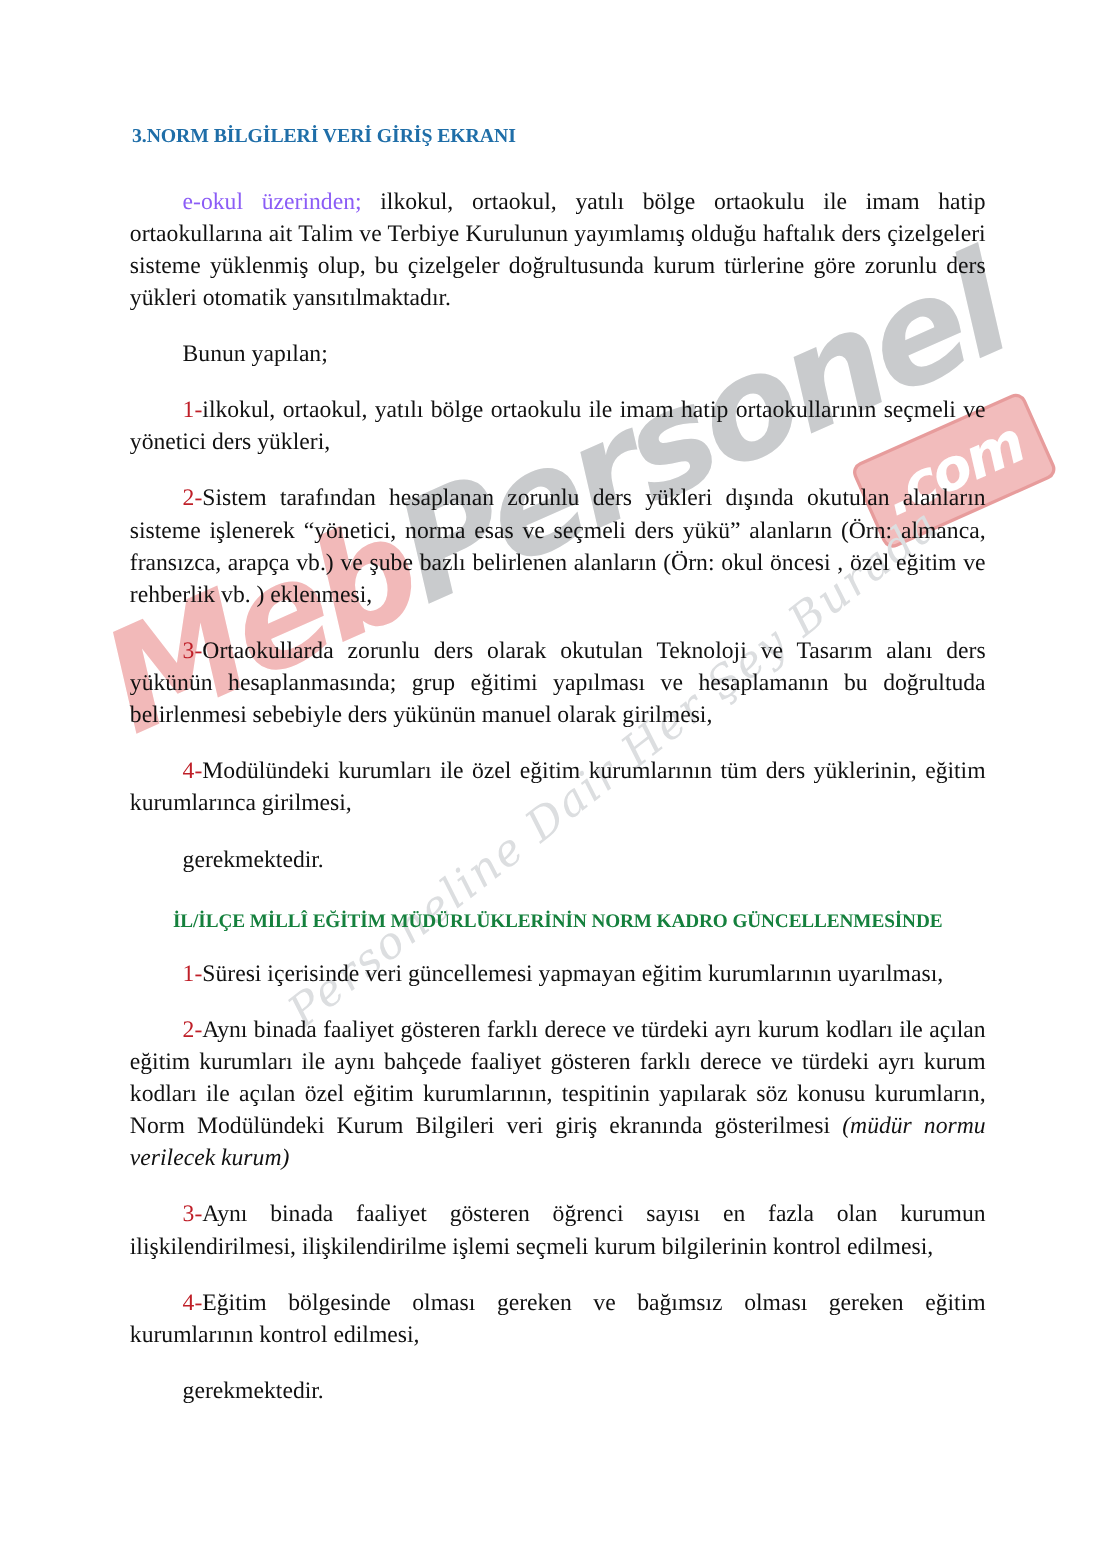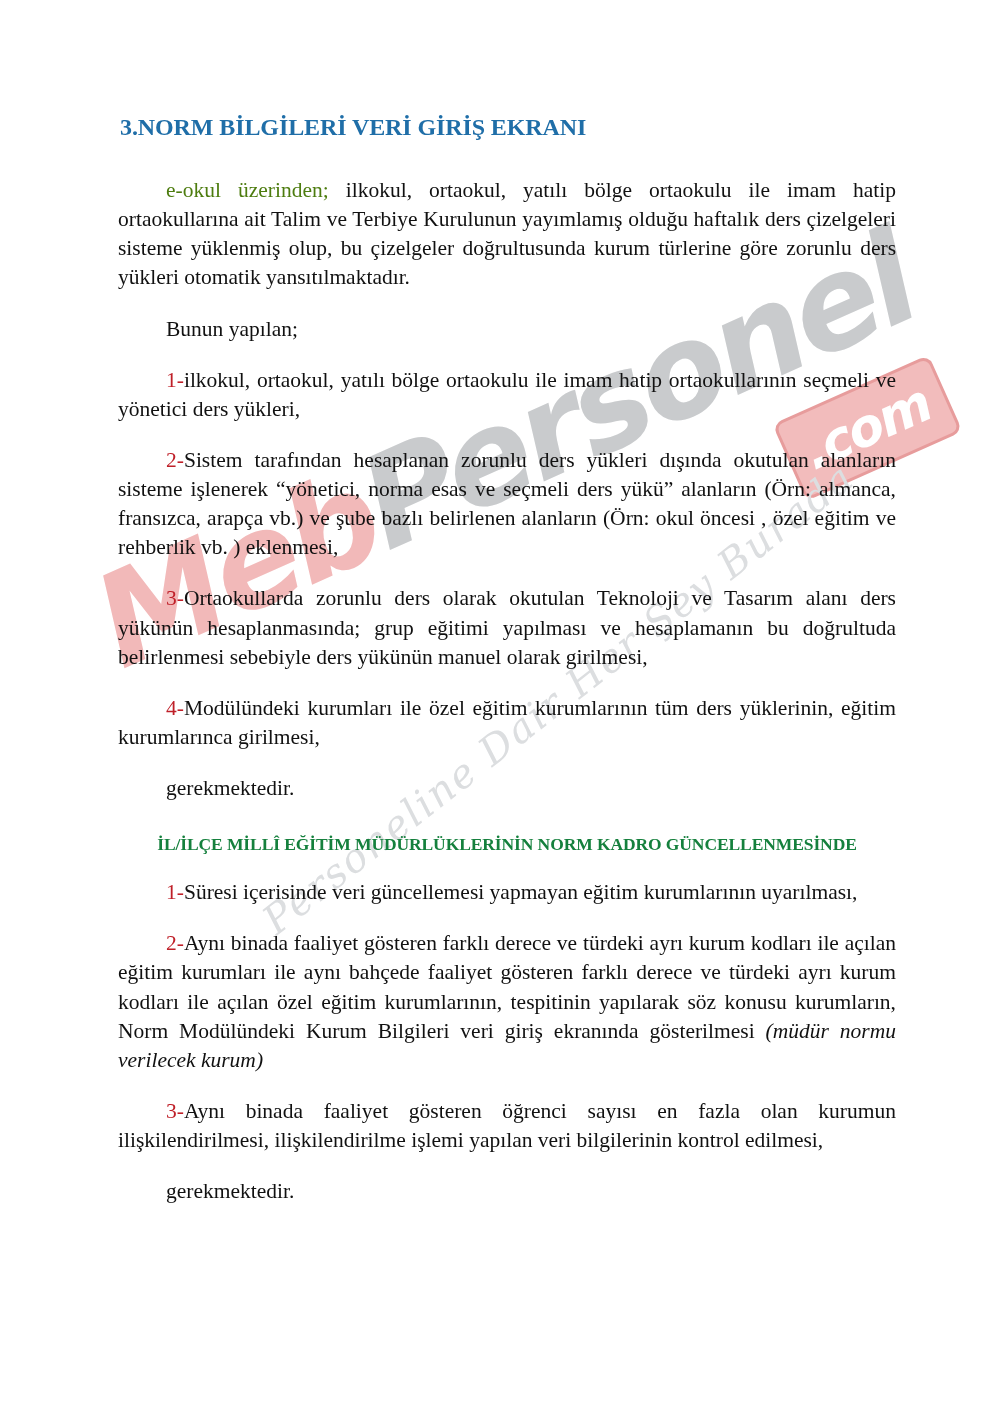--- a/index.html
+++ b/index.html
@@ -91,21 +91,21 @@
     position: absolute;
     left: 118px;
     top: 112px;
     width: 778px;
     z-index: 2;
   }
 
   .doc-heading {
     font-family: "Liberation Serif", "DejaVu Serif", serif;
     font-weight: 700;
-    font-size: 24px;
+    font-size: 18px;
     line-height: 1.25;
     color: #1f6ea8;
     letter-spacing: -0.1px;
     margin: 0 0 34px 2px;
   }
 
   .section-heading {
     font-family: "Liberation Serif", "DejaVu Serif", serif;
     font-weight: 700;
     font-size: 17.5px;
@@ -119,21 +119,21 @@
   p.para {
     margin: 0 0 22px 0;
     font-size: 21.5px;
     line-height: 1.355;
     text-align: justify;
     text-justify: inter-word;
     text-indent: 48px;
     color: #111111;
   }
 
-  .red { color: #4d7c0f; }
+  .red { color: #8b5cf6; }
   .num { color: #bf1f28; }
   .ital { font-style: italic; }
 
   
   p.short {
     text-align: left;
   }
 </style>
 </head>
 <body>
@@ -165,19 +165,20 @@
     <p class="para"><span class="num">4</span><span class="num">-</span><span>Modülündeki kurumları ile özel eğitim kurumlarının tüm ders yüklerinin, eğitim kurumlarınca girilmesi,</span></p>
 
     <p class="para short">gerekmektedir.</p>
 
     <h2 class="section-heading"><span>İL/İLÇE MİLLÎ EĞİTİM MÜDÜRLÜKLERİNİN NORM KADRO GÜNCELLENMESİNDE</span><br></h2>
 
     <p class="para"><span class="num">1</span><span class="num">-</span><span>Süresi içerisinde veri güncellemesi yapmayan eğitim kurumlarının uyarılması,</span></p>
 
     <p class="para"><span class="num">2</span><span class="num">-</span><span>Aynı binada faaliyet gösteren farklı derece ve türdeki ayrı kurum kodları ile açılan eğitim kurumları ile aynı bahçede faaliyet gösteren farklı derece ve türdeki ayrı kurum kodları ile açılan özel eğitim kurumlarının, tespitinin yapılarak söz konusu kurumların, Norm Modülündeki Kurum Bilgileri veri giriş ekranında gösterilmesi </span><span class="ital">(müdür normu verilecek kurum)</span></p>
 
-    <p class="para"><span class="num">3</span><span class="num">-</span><span>Aynı binada faaliyet gösteren öğrenci sayısı en fazla olan kurumun ilişkilendirilmesi, ilişkilendirilme işlemi yapılan veri bilgilerinin kontrol edilmesi,</span></p>
+    <p class="para"><span class="num">3</span><span class="num">-</span><span>Aynı binada faaliyet gösteren öğrenci sayısı en fazla olan kurumun ilişkilendirilmesi, ilişkilendirilme işlemi seçmeli kurum bilgilerinin kontrol edilmesi,</span></p>
 
+    <p class="para"><span class="num">4</span><span class="num">-</span><span>Eğitim bölgesinde olması gereken ve bağımsız olması gereken eğitim kurumlarının kontrol edilmesi,</span></p>
 
     <p class="para short">gerekmektedir.</p>
 
   </div>
 </div>
 
 </body></html>

